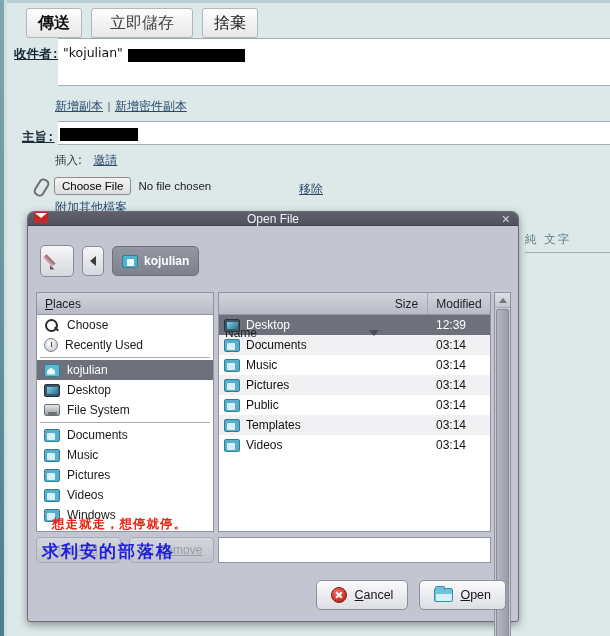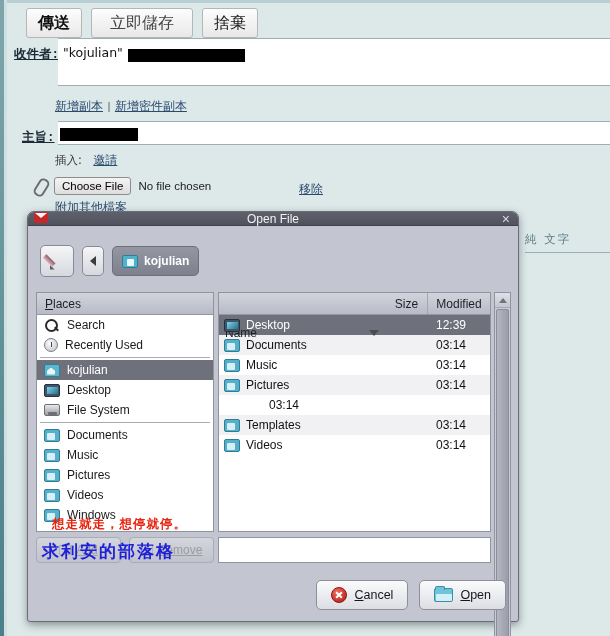--- a/index.html
+++ b/index.html
@@ -411,21 +411,21 @@
   </div>
 
   <div id="places-pane">
     <div id="places-head">
       <span class="mn">P</span>
         <span>laces</span>
     </div>
     <div id="places-list">
         <div class="place-item">
           <span class="ico ico-search"></span>
-          <span>Search</span>
+          <span>Choose</span>
         </div>
         <div class="place-item">
           <span class="ico ico-clock"></span>
           <span>Recently Used</span>
         </div>
         <div class="place-sep"></div>
         <div class="place-item sel">
           <span class="ico ico-folder home"></span>
           <span>kojulian</span>
         </div>
@@ -501,20 +501,24 @@
         </div>
         <div class="frow alt">
           <div class="fname">
             <span class="ico ico-folder plain"></span>
             <span>Pictures</span>
           </div>
           <div class="fsize"></div>
           <div class="fmod">03:14</div>
         </div>
         <div class="frow">
+          <div class="fname">
+            <span class="ico ico-folder plain"></span>
+            <span>Public</span>
+          </div>
           <div class="fsize"></div>
           <div class="fmod">03:14</div>
         </div>
         <div class="frow alt">
           <div class="fname">
             <span class="ico ico-folder plain"></span>
             <span>Templates</span>
           </div>
           <div class="fsize"></div>
           <div class="fmod">03:14</div>

